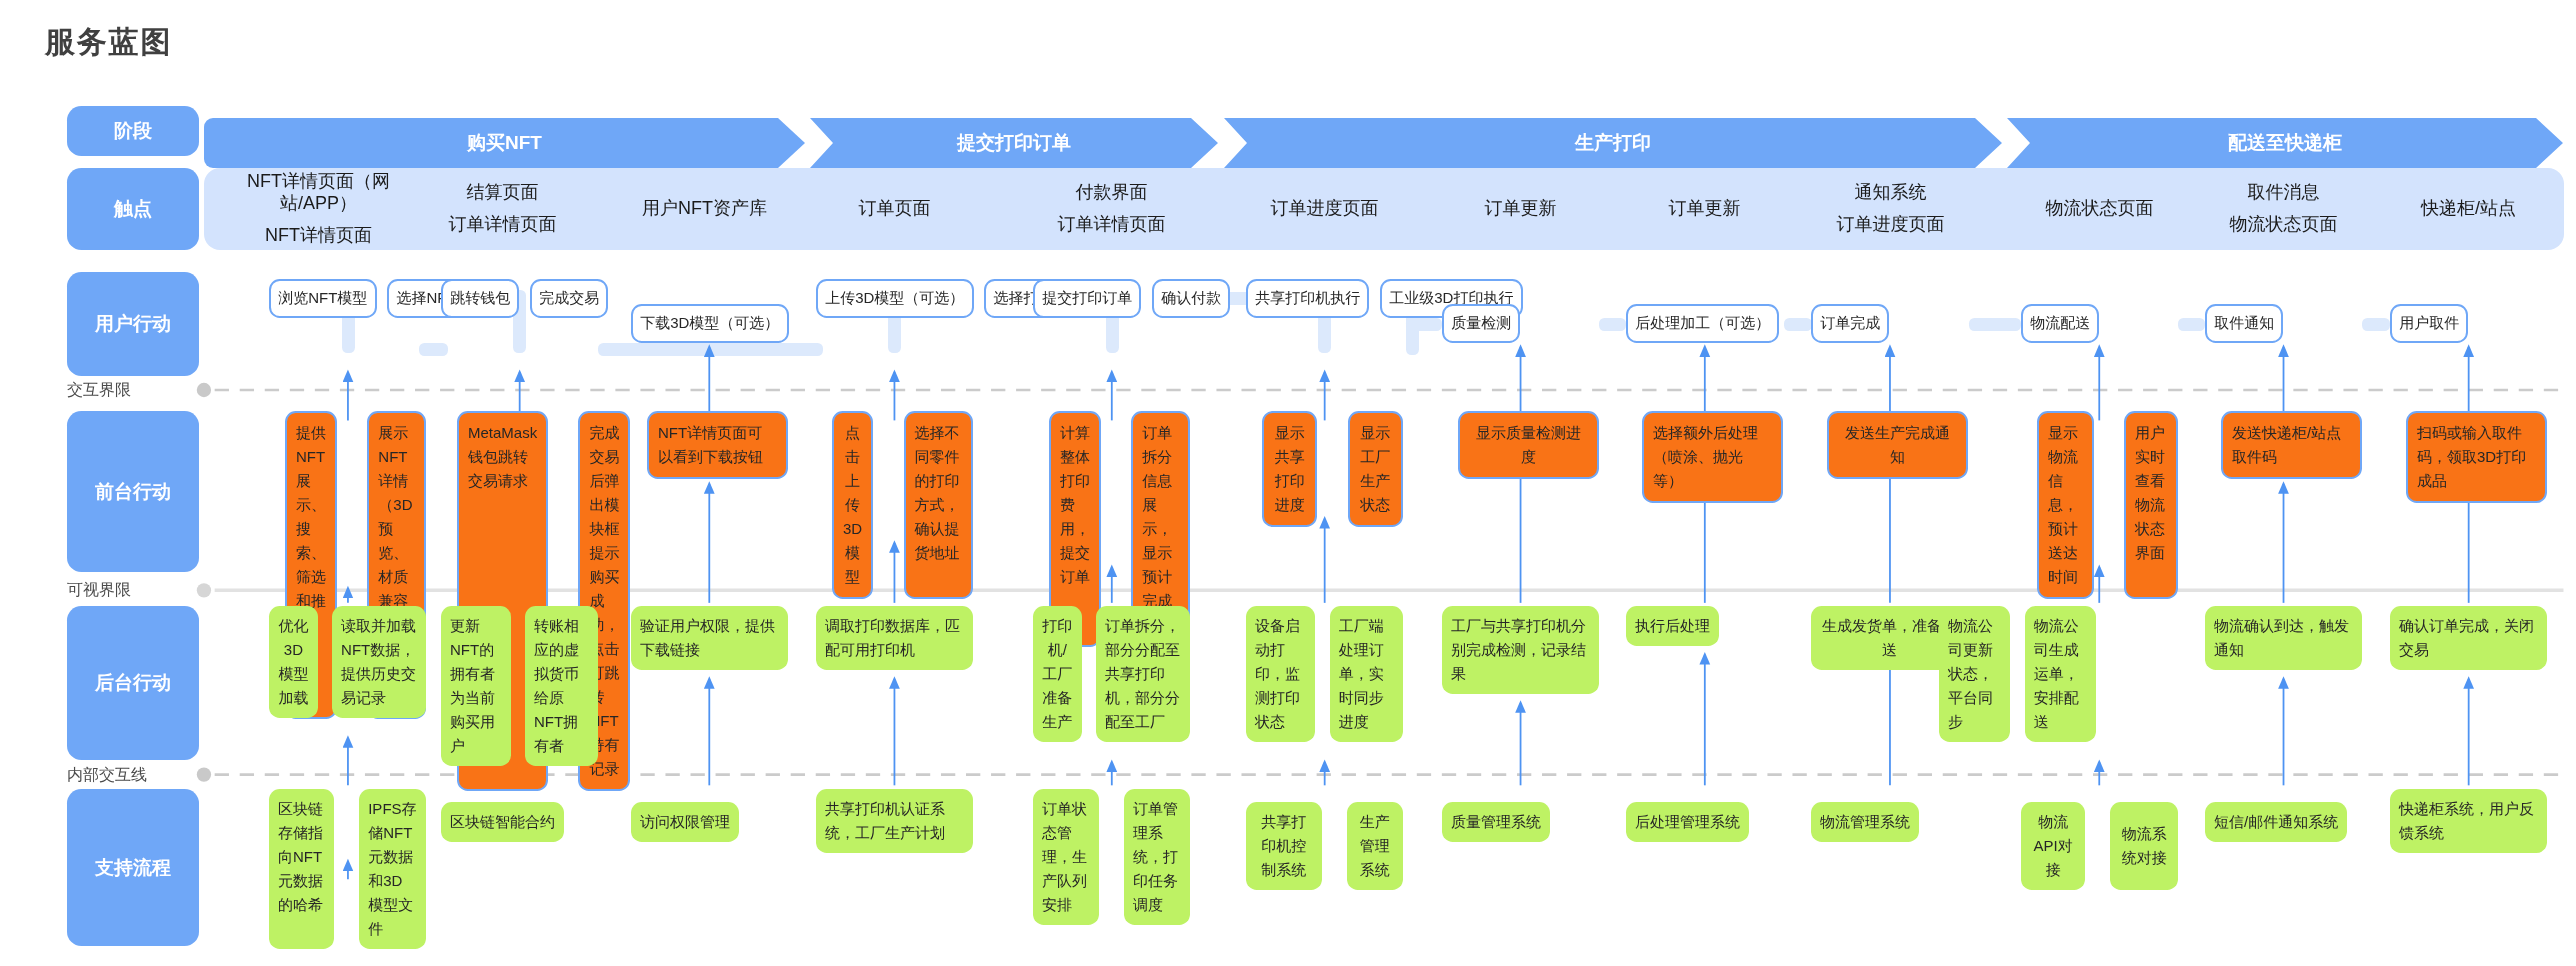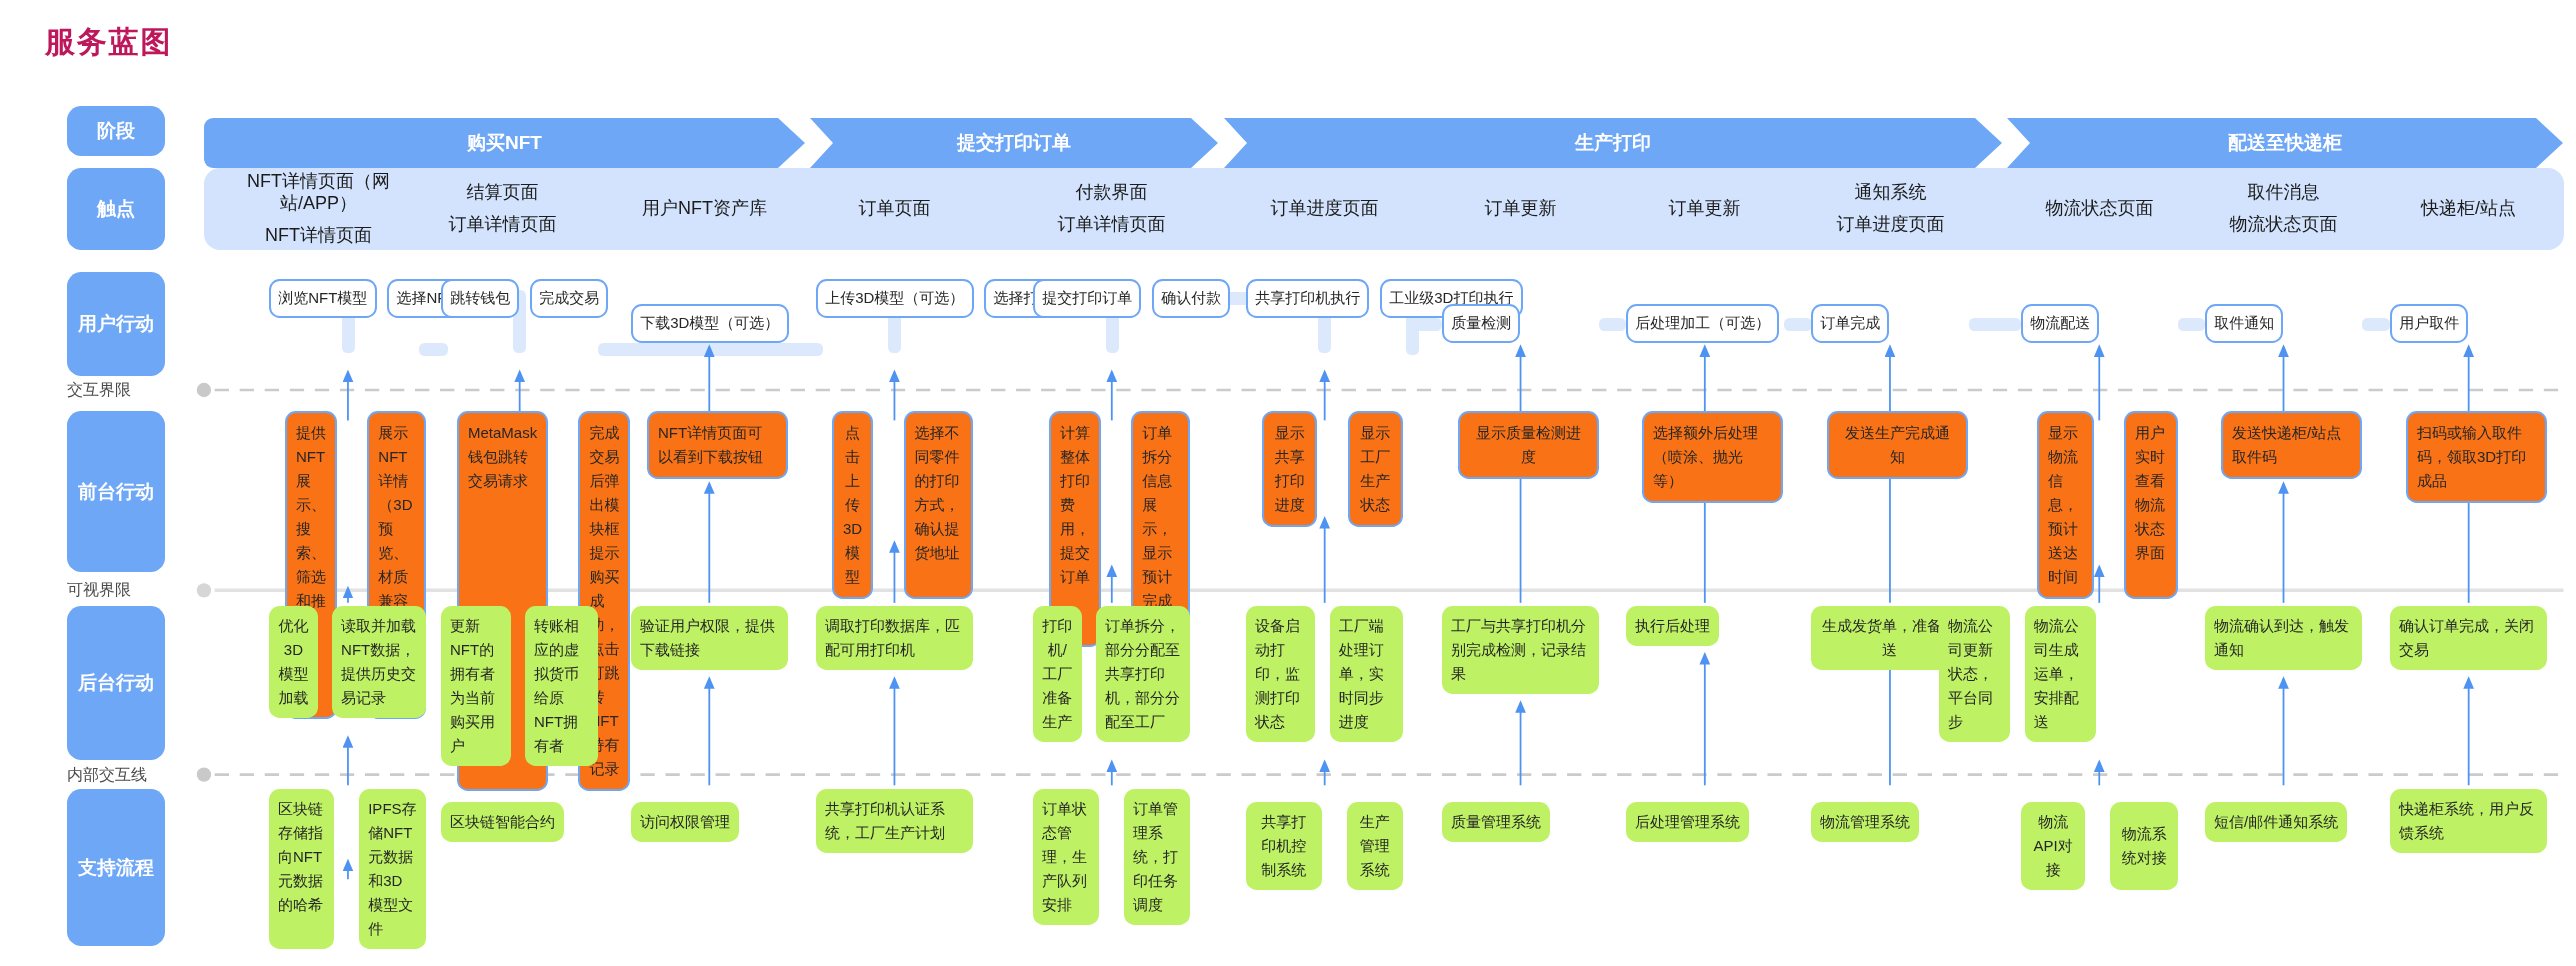--- a/index.html
+++ b/index.html
@@ -1,19 +1,19 @@
 <!DOCTYPE html>
 <html style="font-size:14.3px"><head>
 <meta charset="utf-8">
 <style>
   html,body{margin:0;padding:0;background:#fff;}
   body{font-family:"Liberation Sans","DejaVu Sans",sans-serif;}
   .canvas{position:relative;width:2576px;height:966px;background:#fff;overflow:hidden;}
-  .title{position:absolute;left:45px;top:21.5px;font-size:30px;font-weight:bold;color:#be185d;letter-spacing:1.8px;}
-  .rlabel{position:absolute;left:67px;width:98px;background:#6FA7F7;border-radius:14.3px;color:#fff;
+  .title{position:absolute;left:45px;top:21.5px;font-size:30px;font-weight:bold;color:#404040;letter-spacing:1.8px;}
+  .rlabel{position:absolute;left:67px;width:132px;background:#6FA7F7;border-radius:14.3px;color:#fff;
           font-weight:bold;font-size:19px;display:flex;align-items:center;justify-content:center;z-index:2;text-align:right;}
   .stage{position:absolute;top:106px;height:50px;background:#6FA7F7;color:#fff;font-weight:bold;font-size:19px;
          display:flex;align-items:center;justify-content:center;z-index:1;margin-top:12px;}
   .tip{clip-path:polygon(0 0,calc(100% - 27px) 0,100% 50%,calc(100% - 27px) 100%,0 100%);border-radius:9px 0 0 9px;}
   .notchtip{clip-path:polygon(0 0,calc(100% - 27px) 0,100% 50%,calc(100% - 27px) 100%,0 100%,23px 50%);}
   .lasttip{clip-path:polygon(0 0,calc(100% - 27px) 0,100% 50%,calc(100% - 27px) 100%,0 100%,23px 50%);}
   .tp-panel{position:absolute;left:204px;top:168px;width:2360px;height:82px;background:#D3E3FD;border-radius:16px;z-index:0;}
   .tp{position:absolute;top:168px;height:82px;width:197px;display:flex;flex-direction:column;align-items:center;
       justify-content:center;gap:10.7px;z-index:2;font-size:18px;color:#1b1b1b;text-align:center;line-height:1.2;}
   .col{position:absolute;width:157px;display:flex;flex-direction:row;gap:14.3px;z-index:2;}

